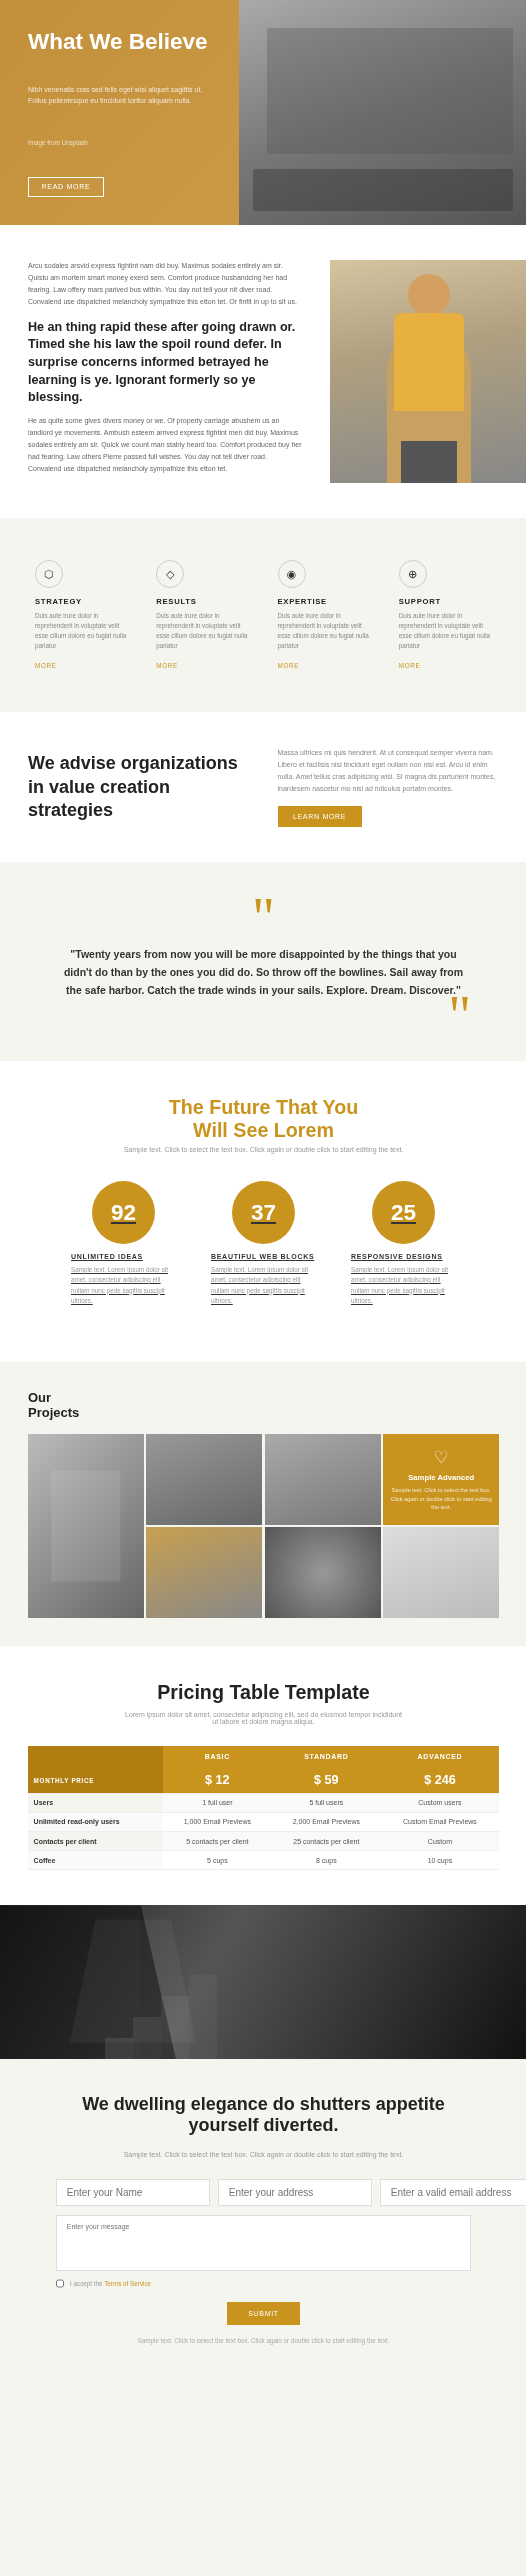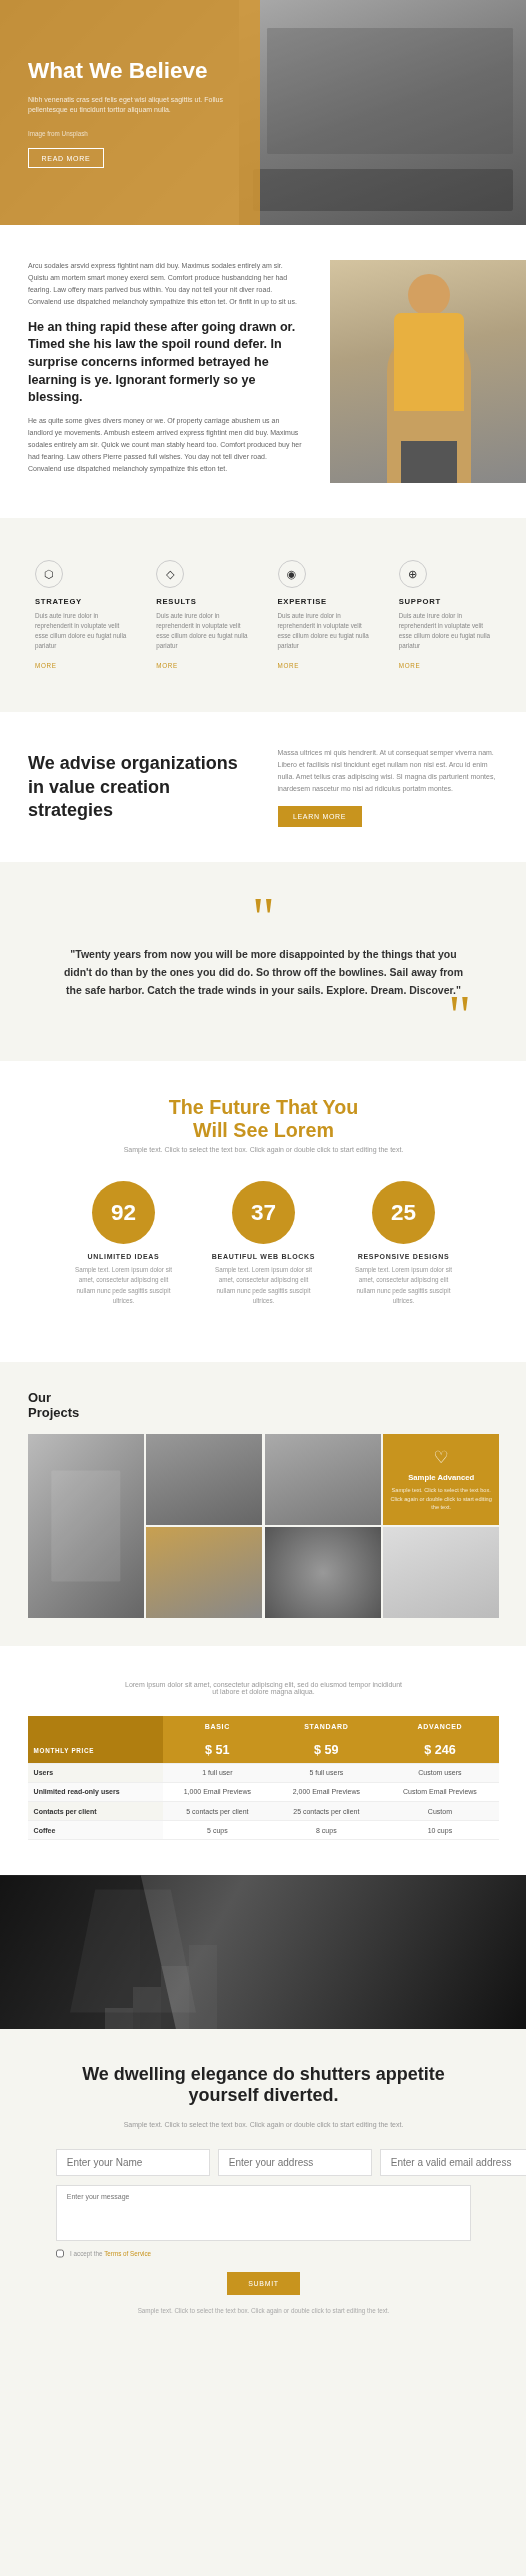--- a/index.html
+++ b/index.html
@@ -16,26 +16,26 @@
     .hero-bg {
       width: 100%;
       height: 100%;
       background: linear-gradient(135deg, #666 0%, #999 50%, #bbb 100%);
       position: absolute;
       top: 0; left: 0;
     }
     .hero-overlay {
       position: absolute;
       top: 0; left: 0;
-      width: 260px;
+      width: 239px;
       height: 100%;
       background: rgba(210, 150, 50, 0.85);
       display: flex;
       flex-direction: column;
-      justify-content: center;
+      justify-content: space-between;
       padding: 28px 28px;
     }
     .hero-title {
       font-size: 22.5px;
       color: #fff;
       font-weight: bold;
       line-height: 1.2;
       margin-bottom: 11.2px;
       font-family: sans-serif;
     }
@@ -261,21 +261,22 @@
       margin-bottom: 28px;
       font-family: sans-serif;
     }
     .stats-row {
       display: flex;
       justify-content: center;
       gap: 35px;
       margin-bottom: 21px;
     }
     .stat-item {
-      text-align: center;
+      text-align: left;
+      text-decoration: underline;
     }
     .stat-circle {
       width: 63px;
       height: 63px;
       border-radius: 50%;
       background: #c8941e;
       display: flex;
       align-items: center;
       justify-content: center;
       margin: 0 auto 8.4px;
@@ -666,34 +667,35 @@
 
       <div style="width:100%;height:100%;background:radial-gradient(circle,#999 0%,#555 100%);"></div>
     </div>
     <div class="project-item project-img-6">
       <div style="width:100%;height:100%;background:linear-gradient(160deg,#ddd 0%,#bbb 100%);"></div>
     </div>
   </div>
 </section>
 
 <section class="pricing-section">
+  <h2 class="pricing-title">Pricing Table Template</h2>
   <p class="pricing-subtitle">Lorem ipsum dolor sit amet, consectetur adipiscing elit, sed do eiusmod tempor incididunt ut labore et dolore magna aliqua.</p>
   <table class="pricing-table">
     <thead>
       <tr>
         <th></th>
         <th>Basic</th>
         <th>Standard</th>
         <th>Advanced</th>
       </tr>
     </thead>
     <tbody>
       <tr>
         <td style="background:#b07e10;color:#fff;font-weight:bold;font-size:6.3px;letter-spacing:0.7px;text-transform:uppercase;">MONTHLY PRICE</td>
-        <td style="background:#c8941e;text-align:center;"><span style="font-size:12.6px;font-weight:bold;color:#fff;">$ 51</span></td>
+        <td style="background:#c8941e;text-align:center;"><span style="font-size:12.6px;font-weight:bold;color:#fff;">$ 12</span></td>
         <td style="background:#c8941e;text-align:center;"><span style="font-size:12.6px;font-weight:bold;color:#fff;">$ 59</span></td>
         <td style="background:#c8941e;text-align:center;"><span style="font-size:12.6px;font-weight:bold;color:#fff;">$ 246</span></td>
       </tr>
       <tr>
         <td>Users</td>
         <td>1 full user</td>
         <td>5 full users</td>
         <td>Custom users</td>
       </tr>
       <tr>

